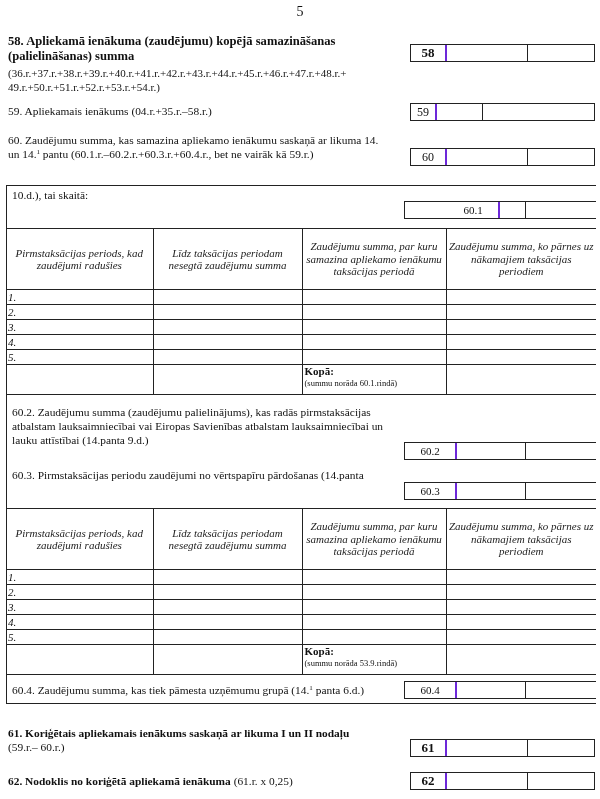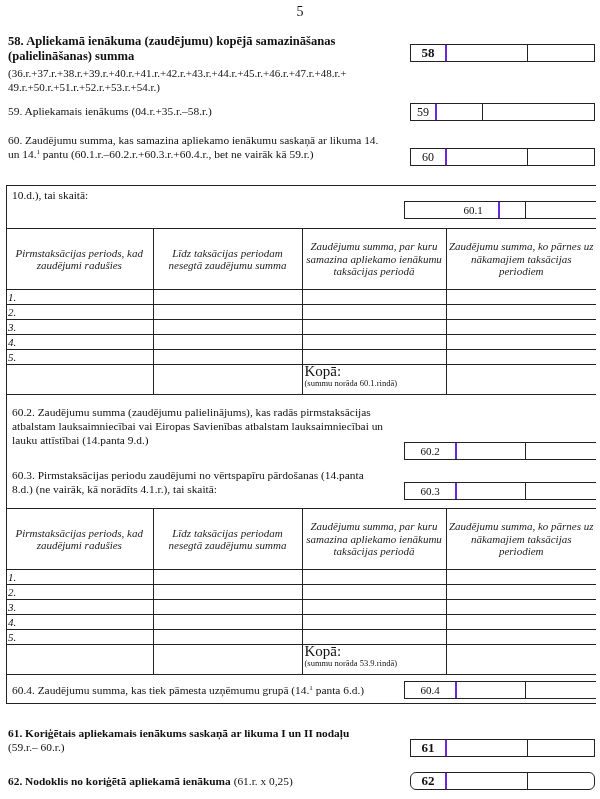--- a/index.html
+++ b/index.html
@@ -28,21 +28,21 @@
   .codebox.inner .cell.c1 { flex: 0 0 70px; }
 
   
   .frame { left: 6px; top: 185px; width: 590px; height: 519px; border: 1px solid #222; box-sizing: border-box; border-right: none; }
 
   table.loss { position: absolute; left: 6px; width: 590px; border-collapse: collapse; table-layout: fixed; }
   table.loss td, table.loss th { border: 1px solid #222; padding: 0 2px; font-size: 11px; }
   table.loss th { font-style: italic; font-weight: normal; text-align: center; line-height: 12.5px; color:#222; height: 60px; }
   table.loss td.idx { font-style: italic; height: 14px; line-height: 13px; }
   table.loss tr.total td { height: 29px; vertical-align: top; }
-  .kopa { font-weight: normal; font-size: 15px; line-height: 13px; }
+  .kopa { font-weight: bold; font-size: 11px; line-height: 13px; }
   .kopa-note { font-size: 8.5px; line-height: 10px; }
   table.loss tr td:first-child, table.loss tr th:first-child { border-left: none; }
   table.loss tr td:last-child, table.loss tr th:last-child { border-right: none; }
 </style>
 </head>
 <body>
 
 <div class="abs page-num">5</div>
 
 <div class="abs b13" style="left:8px; top:34px; width:400px;">
@@ -149,21 +149,20 @@
   <div>lauku attīstībai (14.panta 9.d.)</div>
 </div>
 <div class="abs codebox inner" style="top:442px;">
   <div class="code">60.2</div>
   <div class="cell"></div>
   <div class="cell c1"></div>
 </div>
 
 <div class="abs txt" style="left:12px; top:468px; width:400px;">
   <div>60.3. Pirmstaksācijas periodu zaudējumi no vērtspapīru pārdošanas (14.panta</div>
-  <div>8.d.) (ne vairāk, kā norādīts 4.1.r.), tai skaitā:</div>
 </div>
 <div class="abs codebox inner" style="top:482px;">
   <div class="code">60.3</div>
   <div class="cell"></div>
   <div class="cell c1"></div>
 </div>
 
 <table class="loss" style="top:508px;">
   <colgroup>
       <col style="width:147px">
@@ -231,17 +230,17 @@
   <div class="b">61. Koriģētais apliekamais ienākums saskaņā ar likuma I un II nodaļu</div>
   <div>(59.r.– 60.r.)</div>
 </div>
 <div class="abs codebox main" style="top:739px;">
   <div class="code bold">61</div>
   <div class="cell"></div>
   <div class="cell c1"></div>
 </div>
 
 <div class="abs txt" style="left:8px; top:774px;"><span class="b">62. Nodoklis no koriģētā apliekamā ienākuma</span><span> (61.r. x 0,25)</span></div>
-<div class="abs codebox main" style="top:772px;border-radius:6px;">
+<div class="abs codebox main" style="top:772px;">
   <div class="code bold">62</div>
   <div class="cell"></div>
   <div class="cell c1"></div>
 </div>
 
 </body></html>

